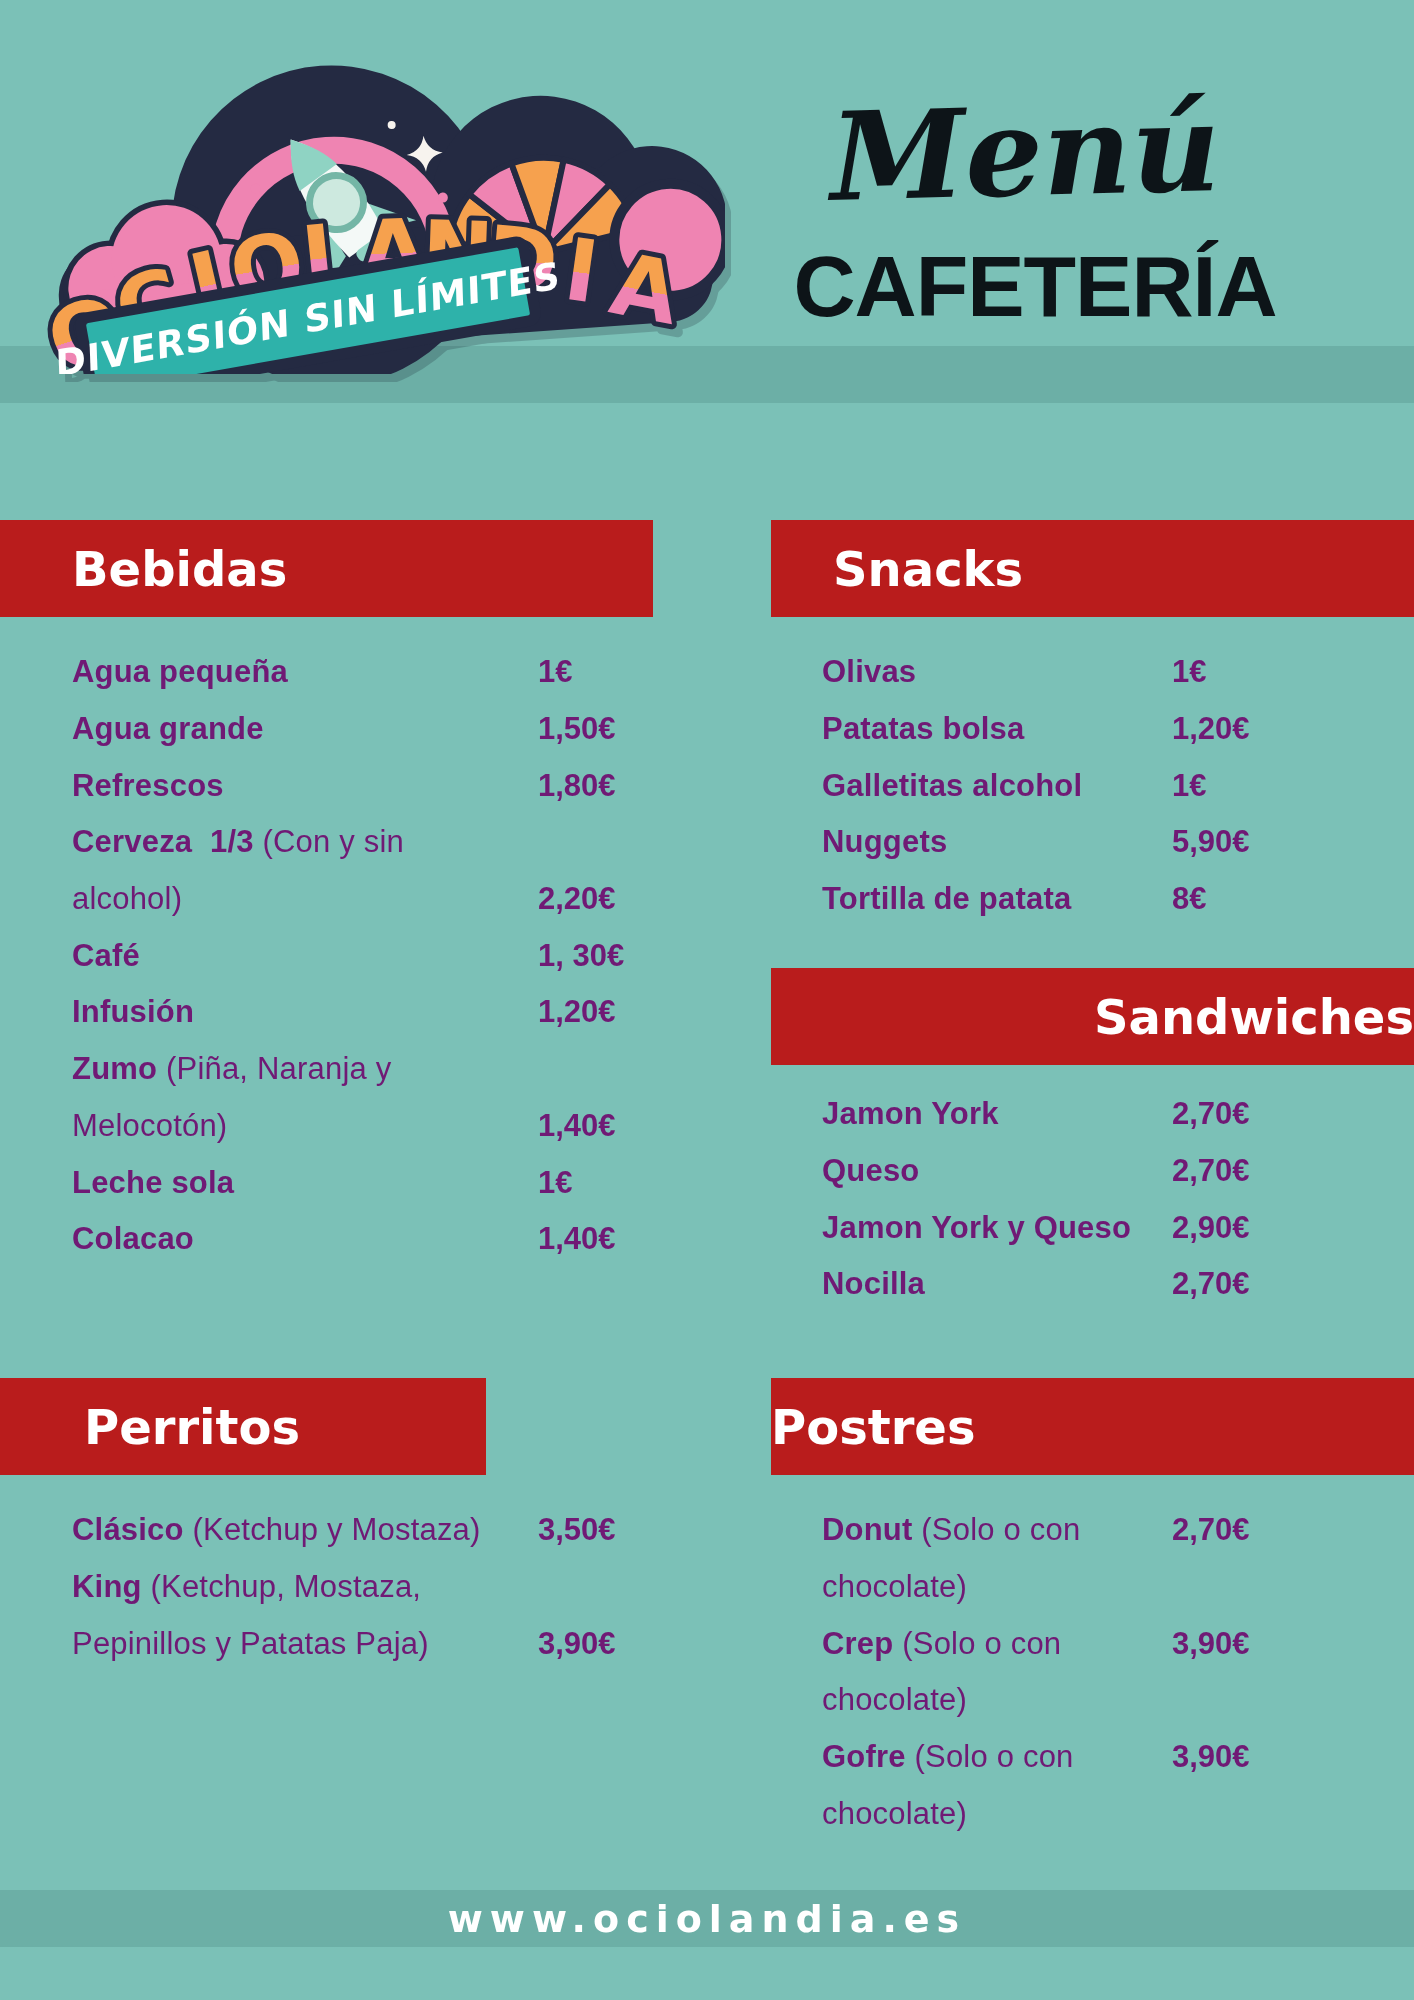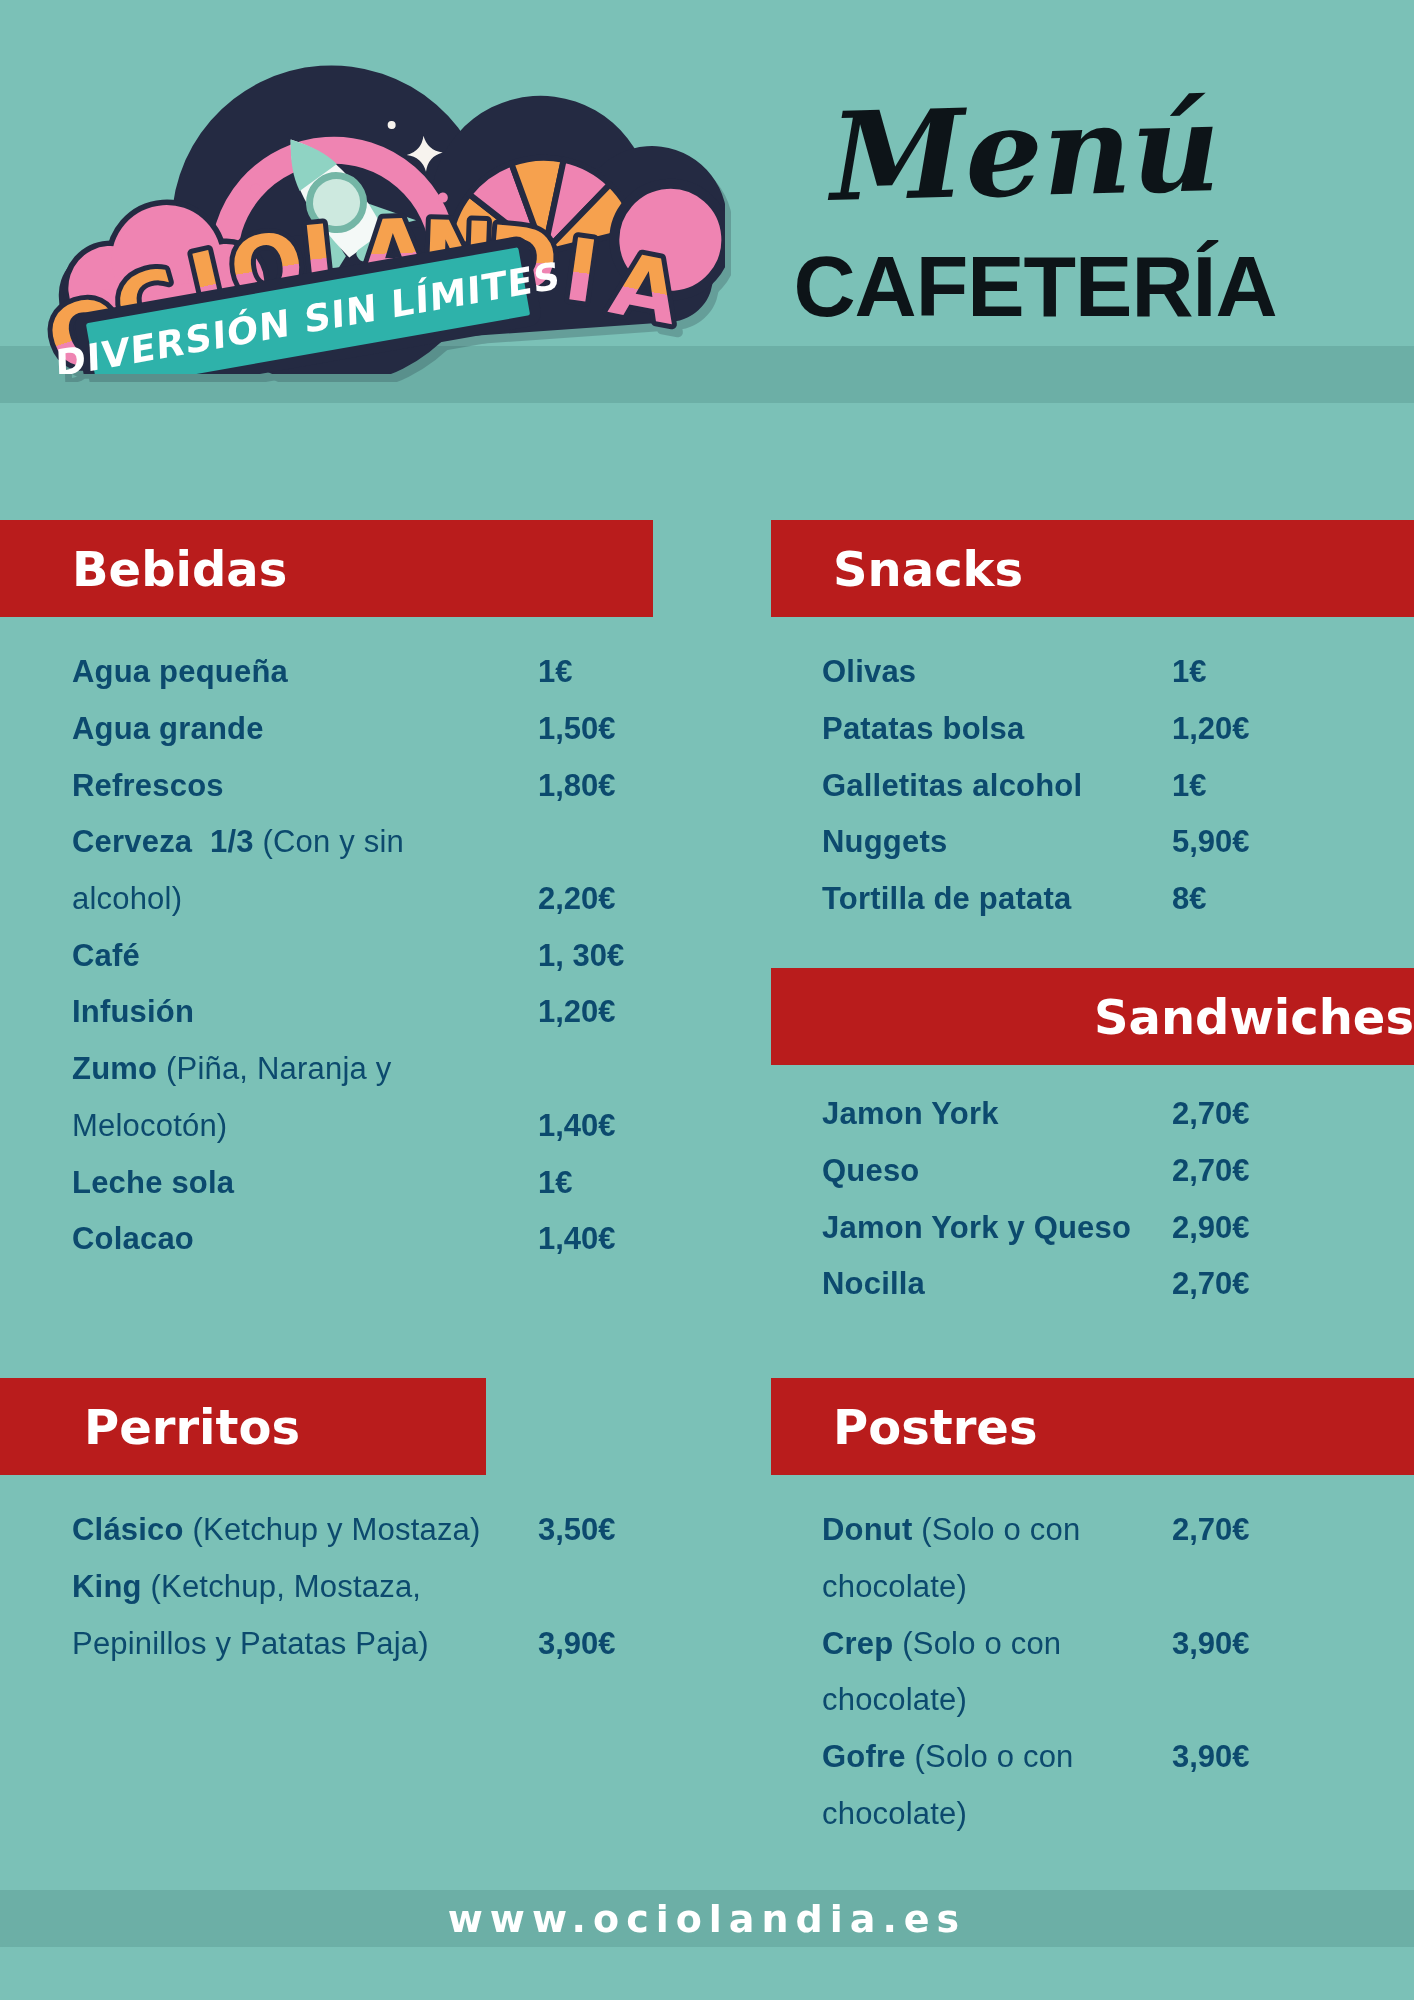--- a/index.html
+++ b/index.html
@@ -23,23 +23,23 @@
   
   .bar{
     position:absolute;height:97px;background:#b91c1c;box-sizing:border-box;
     display:flex;align-items:center;color:#ffffff;
     font-family:"DejaVu Sans",sans-serif;font-weight:bold;font-size:48px;
   }
   .bar-bebidas   {left:0;   top:520px; width:653px; padding-left:72px;}
   .bar-snacks    {left:771px;top:520px; width:643px; padding-left:62px;}
   .bar-sandwiches{left:771px;top:968px; width:643px; padding-left:62px;justify-content:flex-end;}
   .bar-perritos  {left:0;   top:1378px;width:486px; padding-left:84px;}
-  .bar-postres   {left:771px;top:1378px;width:643px; padding-left:62px;}
-  
-  .list{position:absolute;color:#0c4a6e;font-size:31px;}
+  .bar-postres   {left:771px;top:1378px;width:643px; }
+  
+  .list{position:absolute;color:#701a75;font-size:31px;}
   .list-bebidas   {left:72px; top:644px; width:640px;--px:466px;}
   .list-snacks    {left:822px;top:644px; width:592px;--px:350px;}
   .list-sandwiches{left:822px;top:1086px;width:592px;--px:350px;}
   .list-perritos  {left:72px; top:1502px;width:660px;--px:466px;}
   .list-postres   {left:822px;top:1502px;width:592px;--px:350px;}
   .line{position:relative;height:56.7px;display:flex;align-items:center;white-space:pre;}
   .lbl{font-weight:400;letter-spacing:0.2px;}
   .lbl b{font-weight:700;}
   .price{position:absolute;left:var(--px);top:0;height:100%;display:flex;align-items:center;font-weight:700;}
   

